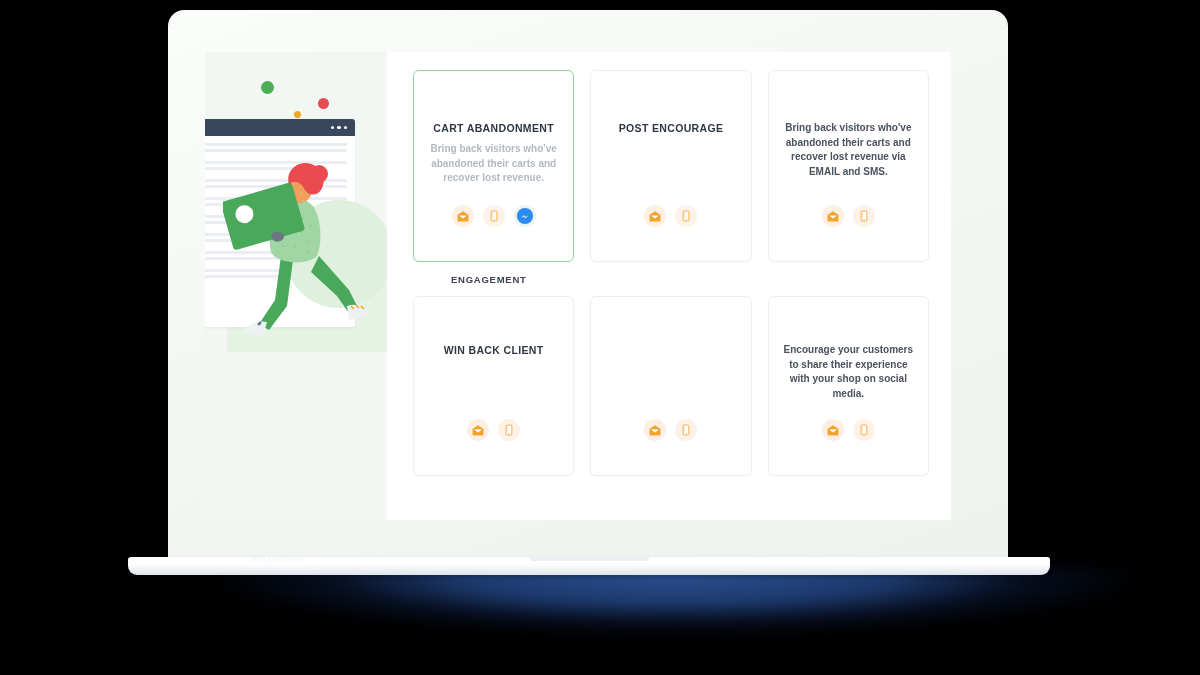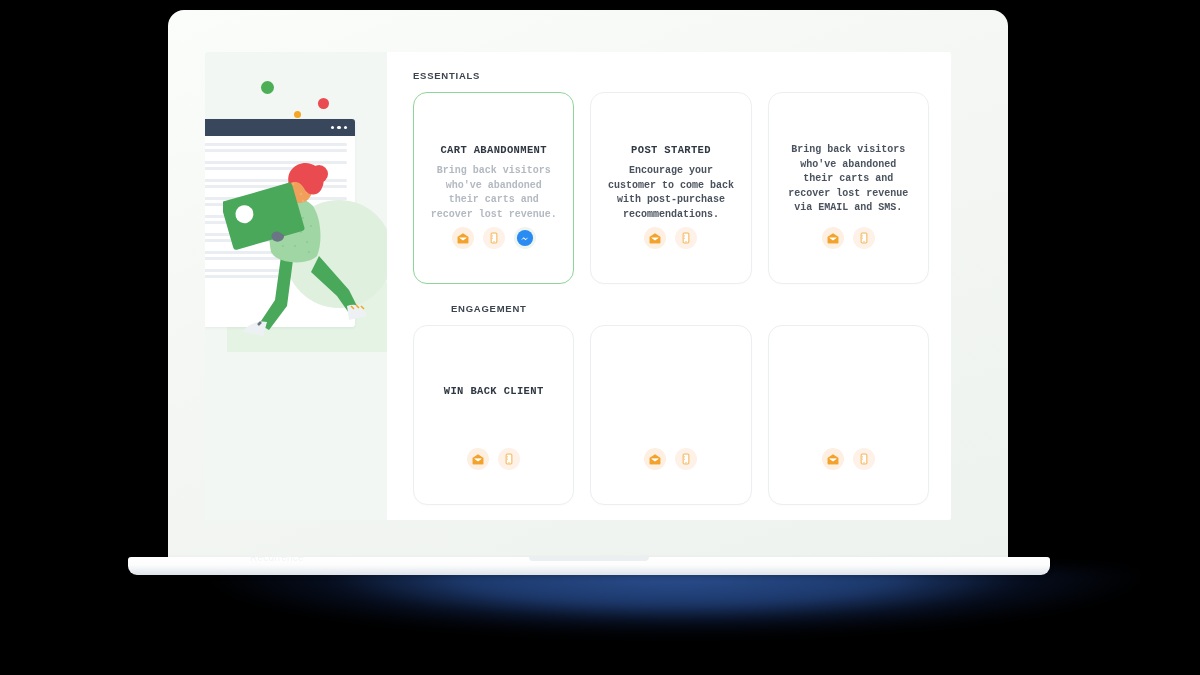--- a/index.html
+++ b/index.html
@@ -128,36 +128,35 @@
     padding:18px 22px 0 26px;
     overflow:hidden;
   }
   .section-title {
     font-size:9.5px;
     font-weight:bold;
     letter-spacing:0.75px;
     color:#3c4450;
     margin-bottom:11px;
   }
-  .section-title.second { margin-top:19px;padding-left:38px; }
+  .section-title.second { margin-top:12px;padding-left:38px; }
 
   .row { display:flex; gap:16px; }
   .card {
     flex:1;
     background:#fff;
     border:1px solid #eceef0;
-    border-radius:14px;
+    border-radius:6px;
     height:192px;
     padding:16px 14px 14px 14px;
     display:flex;
     flex-direction:column;
     align-items:center;
     text-align:center;
     box-shadow:0 1px 2px rgba(0,0,0,0.015);
-    font-family:Liberation Mono, monospace;
   }
   .card.selected { border:1px solid #8fd49a; }
   .card .spacer-top { height:34px; }
   .card h3 {
     font-size:10.5px;
     font-weight:bold;
     letter-spacing:0.35px;
     color:#2f3742;
     line-height:1.35;
     margin-bottom:7px;
@@ -178,21 +177,21 @@
   }
   .ico {
     width:22px; height:22px; border-radius:50%;
     display:flex; align-items:center; justify-content:center;
   }
   .ico.mail { background:#fdf0e2; }
   .ico.sms  { background:#fdf1e8; }
   .ico.msgr { background:#eef5f1; }
 
   
-  .row.second .card { height:180px;gap:12px; }
+  .row.second .card { height:180px; }
   .row.second .card .spacer-top { height:30px; }
 </style>
 </head>
 <body>
 
 <div class="glow"></div>
 <div class="glow2"></div>
 
 <div class="laptop">
   <div class="lid"></div>
@@ -306,21 +305,20 @@
           <rect x="0" y="28" width="74" height="50" rx="3" fill="#4aa85a"></rect>
           <circle cx="20" cy="46" r="9" fill="#ffffff"></circle>
         </g>
 
         <path d="M56 72 C50 70 46 76 50 80 C55 84 62 80 61 75 Z" fill="#6b7684"></path>
       </svg>
     </div>
 
     <div class="content">
 
-      <div class="section-title">ESSENTIALS</div>
       <div class="row">
 
         <div class="card selected">
           <div class="spacer-top"></div>
           <h3>CART ABANDONMENT</h3>
           <p>Bring back visitors who've abandoned their carts and recover lost revenue.</p>
           <div class="icons">
             <span class="ico mail">
               <svg width="12" height="12" viewBox="0 0 16 16">
                   <path d="M1 6.4 8 1.6 15 6.4 V14.2 A0.8 0.8 0 0 1 14.2 15 H1.8 A0.8 0.8 0 0 1 1 14.2 Z" fill="#f3a32b"></path>
@@ -341,22 +339,21 @@
               <svg width="18" height="18" viewBox="0 0 20 20">
                   <circle cx="10" cy="10" r="9" fill="#2a8bf2"></circle>
                   <path d="M5.3 12.6 8.6 9.1 10.6 11.1 13.9 9.1 10.6 12.6 8.6 10.6 Z" fill="#fff"></path>
                 </svg>
             </span>
           </div>
         </div>
 
         <div class="card">
           <div class="spacer-top"></div>
-          <h3>POST STARTED</h3>
-          <p>Encourage your customer to come back with post-purchase recommendations.</p>
+          <h3>POST ENCOURAGE</h3>
           <div class="icons">
             <span class="ico mail">
               <svg width="12" height="12" viewBox="0 0 16 16">
                   <path d="M1 6.4 8 1.6 15 6.4 V14.2 A0.8 0.8 0 0 1 14.2 15 H1.8 A0.8 0.8 0 0 1 1 14.2 Z" fill="#f3a32b"></path>
                   <path d="M3.2 7.2 H12.8 V12.4 H3.2 Z" fill="#fff"></path>
                   <path d="M1 6.4 8 11.2 15 6.4 V14.2 A0.8 0.8 0 0 1 14.2 15 H1.8 A0.8 0.8 0 0 1 1 14.2 Z" fill="#f3a32b"></path>
                 </svg>
             </span>
             <span class="ico sms">
               <svg width="12" height="12" viewBox="0 0 16 16">
@@ -437,20 +434,21 @@
                   <rect x="5.6" y="4.2" width="0.9" height="0.9" fill="#f3a32b"></rect>
                   <rect x="5.6" y="6.2" width="0.9" height="0.9" fill="#f3a32b"></rect>
                   <rect x="5.6" y="8.2" width="0.9" height="0.9" fill="#f3a32b"></rect>
                 </svg>
             </span>
           </div>
         </div>
 
         <div class="card">
           <div class="spacer-top"></div>
+          <p>Encourage your customers to share their experience with your shop on social media.</p>
           <div class="icons">
             <span class="ico mail">
               <svg width="12" height="12" viewBox="0 0 16 16">
                   <path d="M1 6.4 8 1.6 15 6.4 V14.2 A0.8 0.8 0 0 1 14.2 15 H1.8 A0.8 0.8 0 0 1 1 14.2 Z" fill="#f3a32b"></path>
                   <path d="M3.2 7.2 H12.8 V12.4 H3.2 Z" fill="#fff"></path>
                   <path d="M1 6.4 8 11.2 15 6.4 V14.2 A0.8 0.8 0 0 1 14.2 15 H1.8 A0.8 0.8 0 0 1 1 14.2 Z" fill="#f3a32b"></path>
                 </svg>
             </span>
             <span class="ico sms">
               <svg width="12" height="12" viewBox="0 0 16 16">

